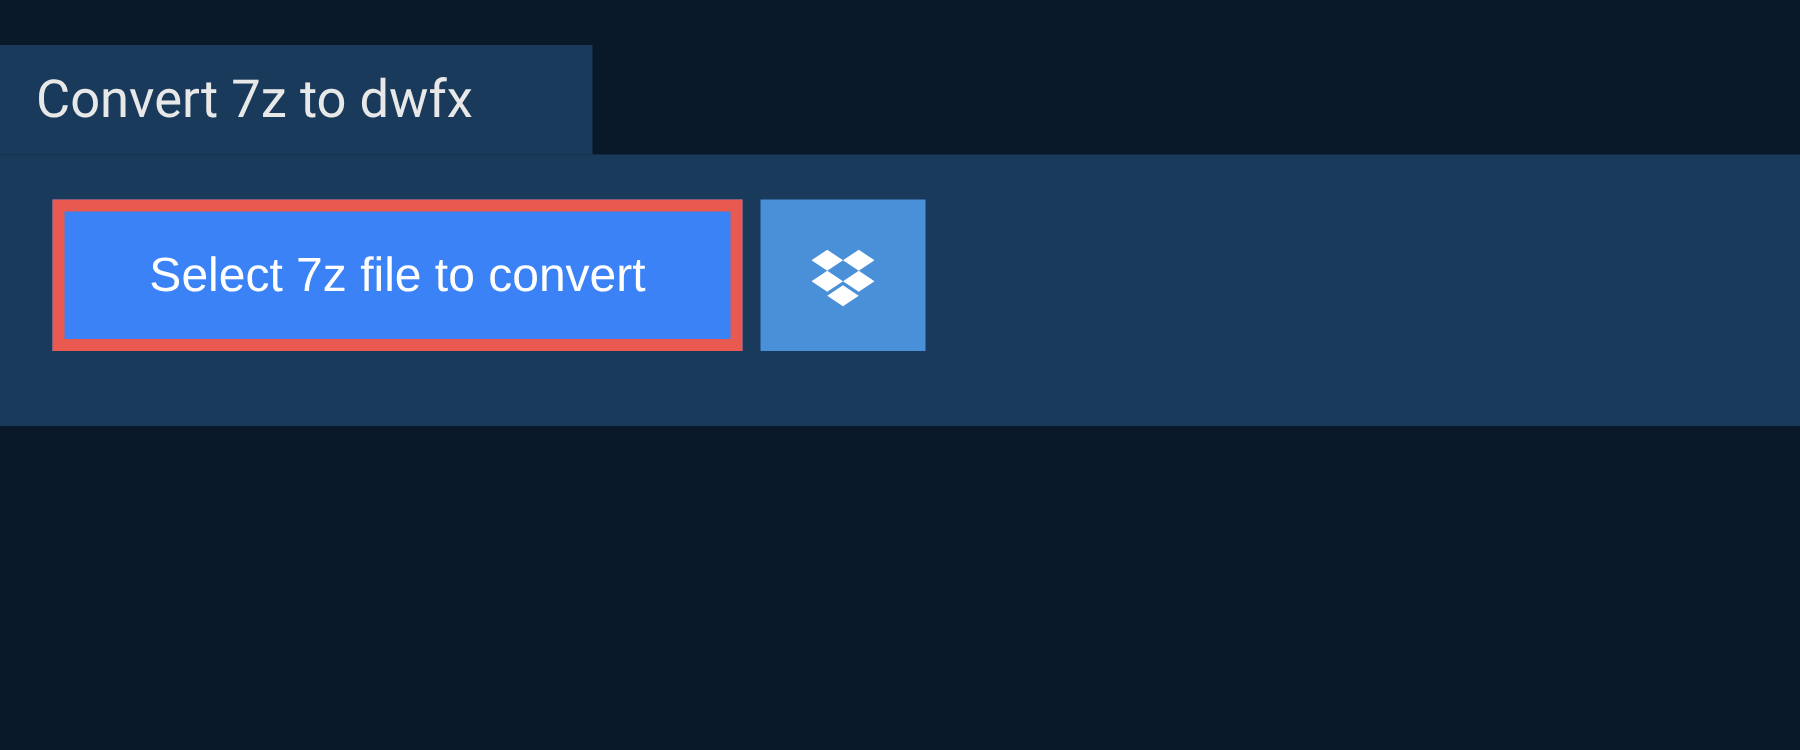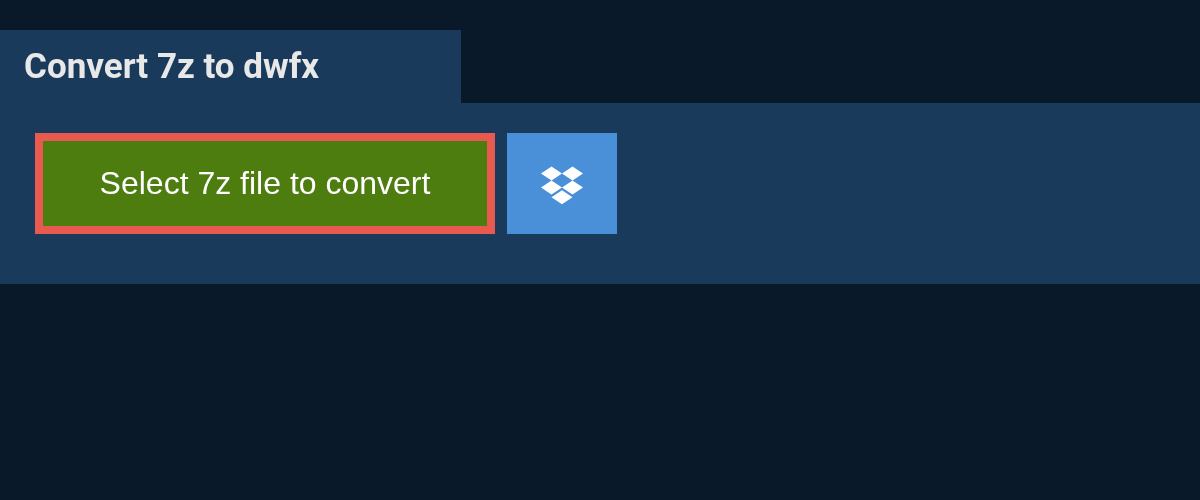--- a/index.html
+++ b/index.html
@@ -11,40 +11,40 @@
       width: 1200px;
       height: 500px;
       background: #0a1929;
       font-family: -apple-system, BlinkMacSystemFont, "Segoe UI", Roboto, Helvetica, Arial, sans-serif;
       overflow: hidden;
     }
     .page-title-tab {
       background: #193a5a;
       color: #e8e8e8;
       font-size: 35px;
-      font-weight: 700;
+      font-weight: 400;
       padding: 16px 24px;
       display: inline-block;
       margin-top: 30px;
       margin-left: 0;
-      width: 461px;
+      width: 395px;
     }
     .main-panel {
       background: #193a5a;
       margin-left: 0;
       width: 100%;
       padding: 30px 35px 50px 35px;
     }
     .button-row {
       display: flex;
       gap: 12px;
       align-items: stretch;
     }
     .select-file-button {
-      background: #4d7c0f;
+      background: #3b82f6;
       border: 8px solid #e85a4f;
       color: #ffffff;
       font-size: 32px;
       font-weight: 400;
       padding: 24px 36px;
       cursor: pointer;
       display: flex;
       align-items: center;
       justify-content: center;
       min-width: 460px;

